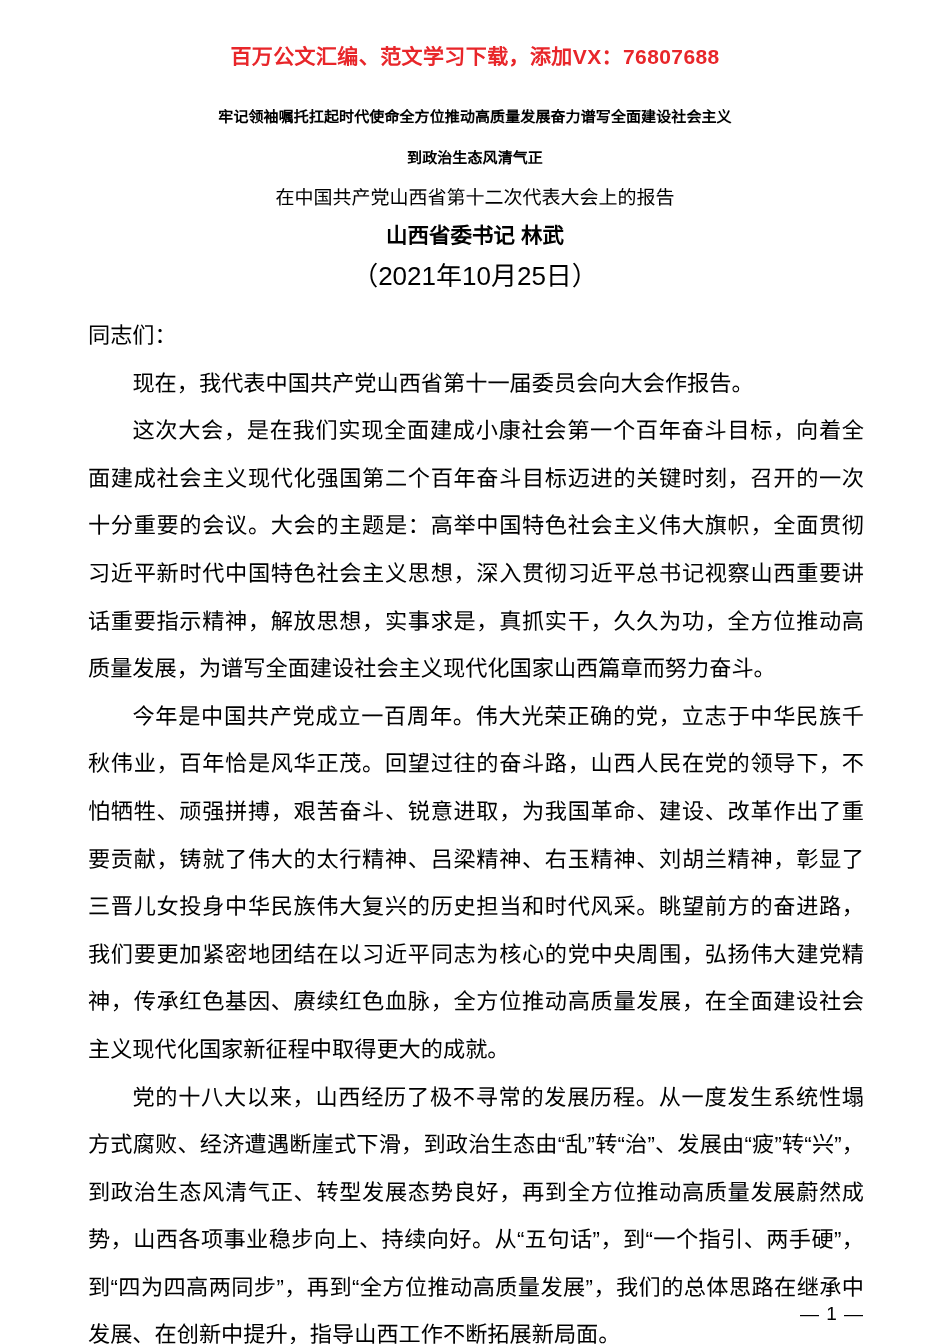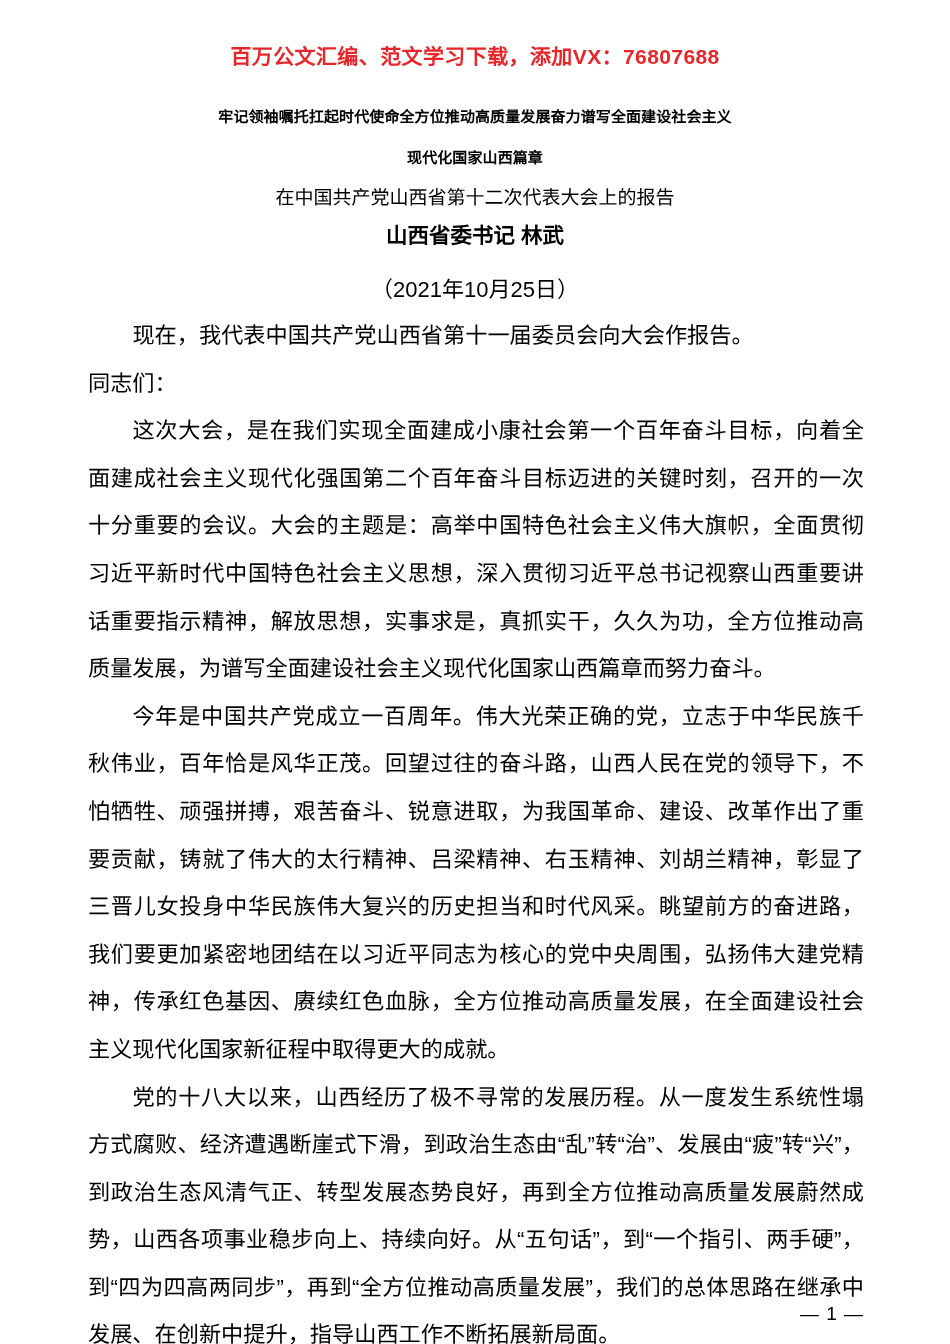--- a/index.html
+++ b/index.html
@@ -60,25 +60,25 @@
     margin: 0;
   }
   .doc-author {
     font-size: 21.5px;
     font-weight: 700;
     line-height: 39px;
     color: #000;
     margin: 0;
   }
   .doc-date {
-    font-size: 22px;
+    font-size: 26px;
     font-weight: 400;
     line-height: 41px;
     color: #000;
-    margin: 13px;
+    margin: 0;
   }
 
   
   .body-block {
     position: absolute;
     top: 312px;
     left: 88px;
     width: 776px;
   }
   .para {
@@ -118,29 +118,29 @@
 </style>
 </head>
 <body>
 
 <div id="page">
 
   <div class="promo-banner" style="color: rgb(232, 38, 42);">百万公文汇编、范文学习下载，添加VX：76807688</div>
 
   <div class="title-block">
     <div class="doc-title">牢记领袖嘱托扛起时代使命全方位推动高质量发展奋力谱写全面建设社会主义</div>
-    <div class="doc-title">现代化国家山西篇章</div>
+    <div class="doc-title">到政治生态风清气正</div>
     <div class="doc-subtitle">在中国共产党山西省第十二次代表大会上的报告</div>
     <div class="doc-author">山西省委书记  林武</div>
     <div class="doc-date">（2021年10月25日）</div>
   </div>
 
   <div class="body-block">
+    <p class="para salutation">同志们：</p>
     <p class="para indent2">现在，我代表中国共产党山西省第十一届委员会向大会作报告。</p>
-    <p class="para salutation">同志们：</p>
     <p class="para indent2">这次大会，是在我们实现全面建成小康社会第一个百年奋斗目标，向着全面建成社会主义现代化强国第二个百年奋斗目标迈进的关键时刻，召开的一次十分重要的会议。大会的主题是：高举中国特色社会主义伟大旗帜，全面贯彻习近平新时代中国特色社会主义思想，深入贯彻习近平总书记视察山西重要讲话重要指示精神，解放思想，实事求是，真抓实干，久久为功，全方位推动高质量发展，为谱写全面建设社会主义现代化国家山西篇章而努力奋斗。</p>
     <p class="para indent2">今年是中国共产党成立一百周年。伟大光荣正确的党，立志于中华民族千秋伟业，百年恰是风华正茂。回望过往的奋斗路，山西人民在党的领导下，不怕牺牲、顽强拼搏，艰苦奋斗、锐意进取，为我国革命、建设、改革作出了重要贡献，铸就了伟大的太行精神、吕梁精神、右玉精神、刘胡兰精神，彰显了三晋儿女投身中华民族伟大复兴的历史担当和时代风采。眺望前方的奋进路，我们要更加紧密地团结在以习近平同志为核心的党中央周围，弘扬伟大建党精神，传承红色基因、赓续红色血脉，全方位推动高质量发展，在全面建设社会主义现代化国家新征程中取得更大的成就。</p>
     <p class="para indent2">党的十八大以来，山西经历了极不寻常的发展历程。从一度发生系统性塌方式腐败、经济遭遇断崖式下滑，到政治生态由“乱”转“治”、发展由“疲”转“兴”，到政治生态风清气正、转型发展态势良好，再到全方位推动高质量发展蔚然成势，山西各项事业稳步向上、持续向好。从“五句话”，到“一个指引、两手硬”，到“四为四高两同步”，再到“全方位推动高质量发展”，我们的总体思路在继承中发展、在创新中提升，指导山西工作不断拓展新局面。</p>
 
   </div>
 
   <div class="page-footer">— 1 —</div>
 
 </div>
 

